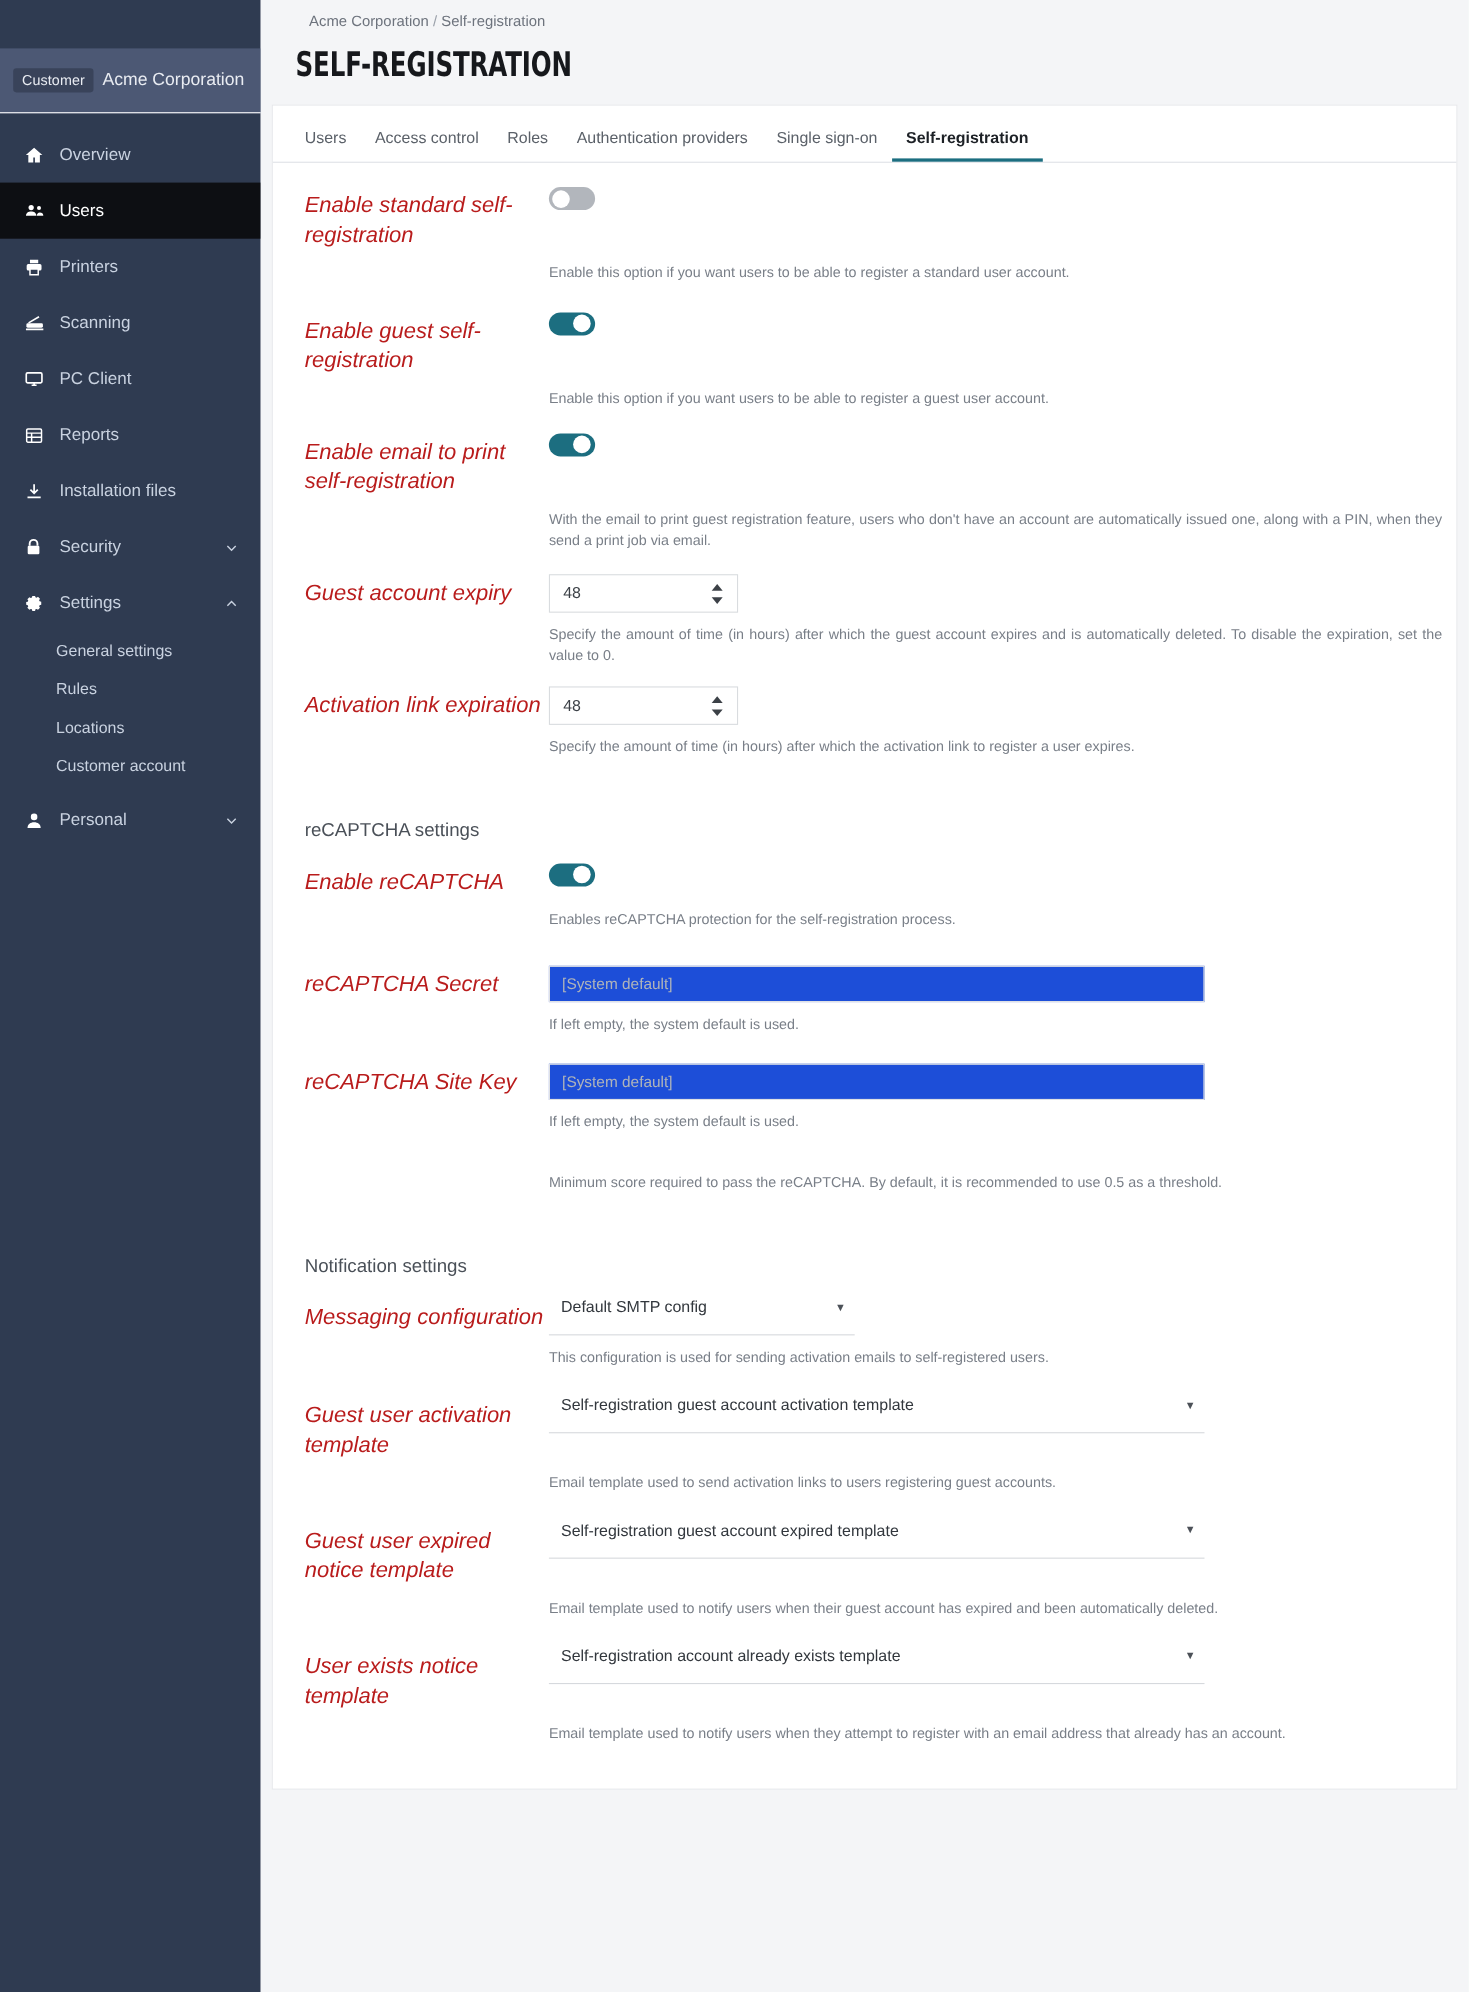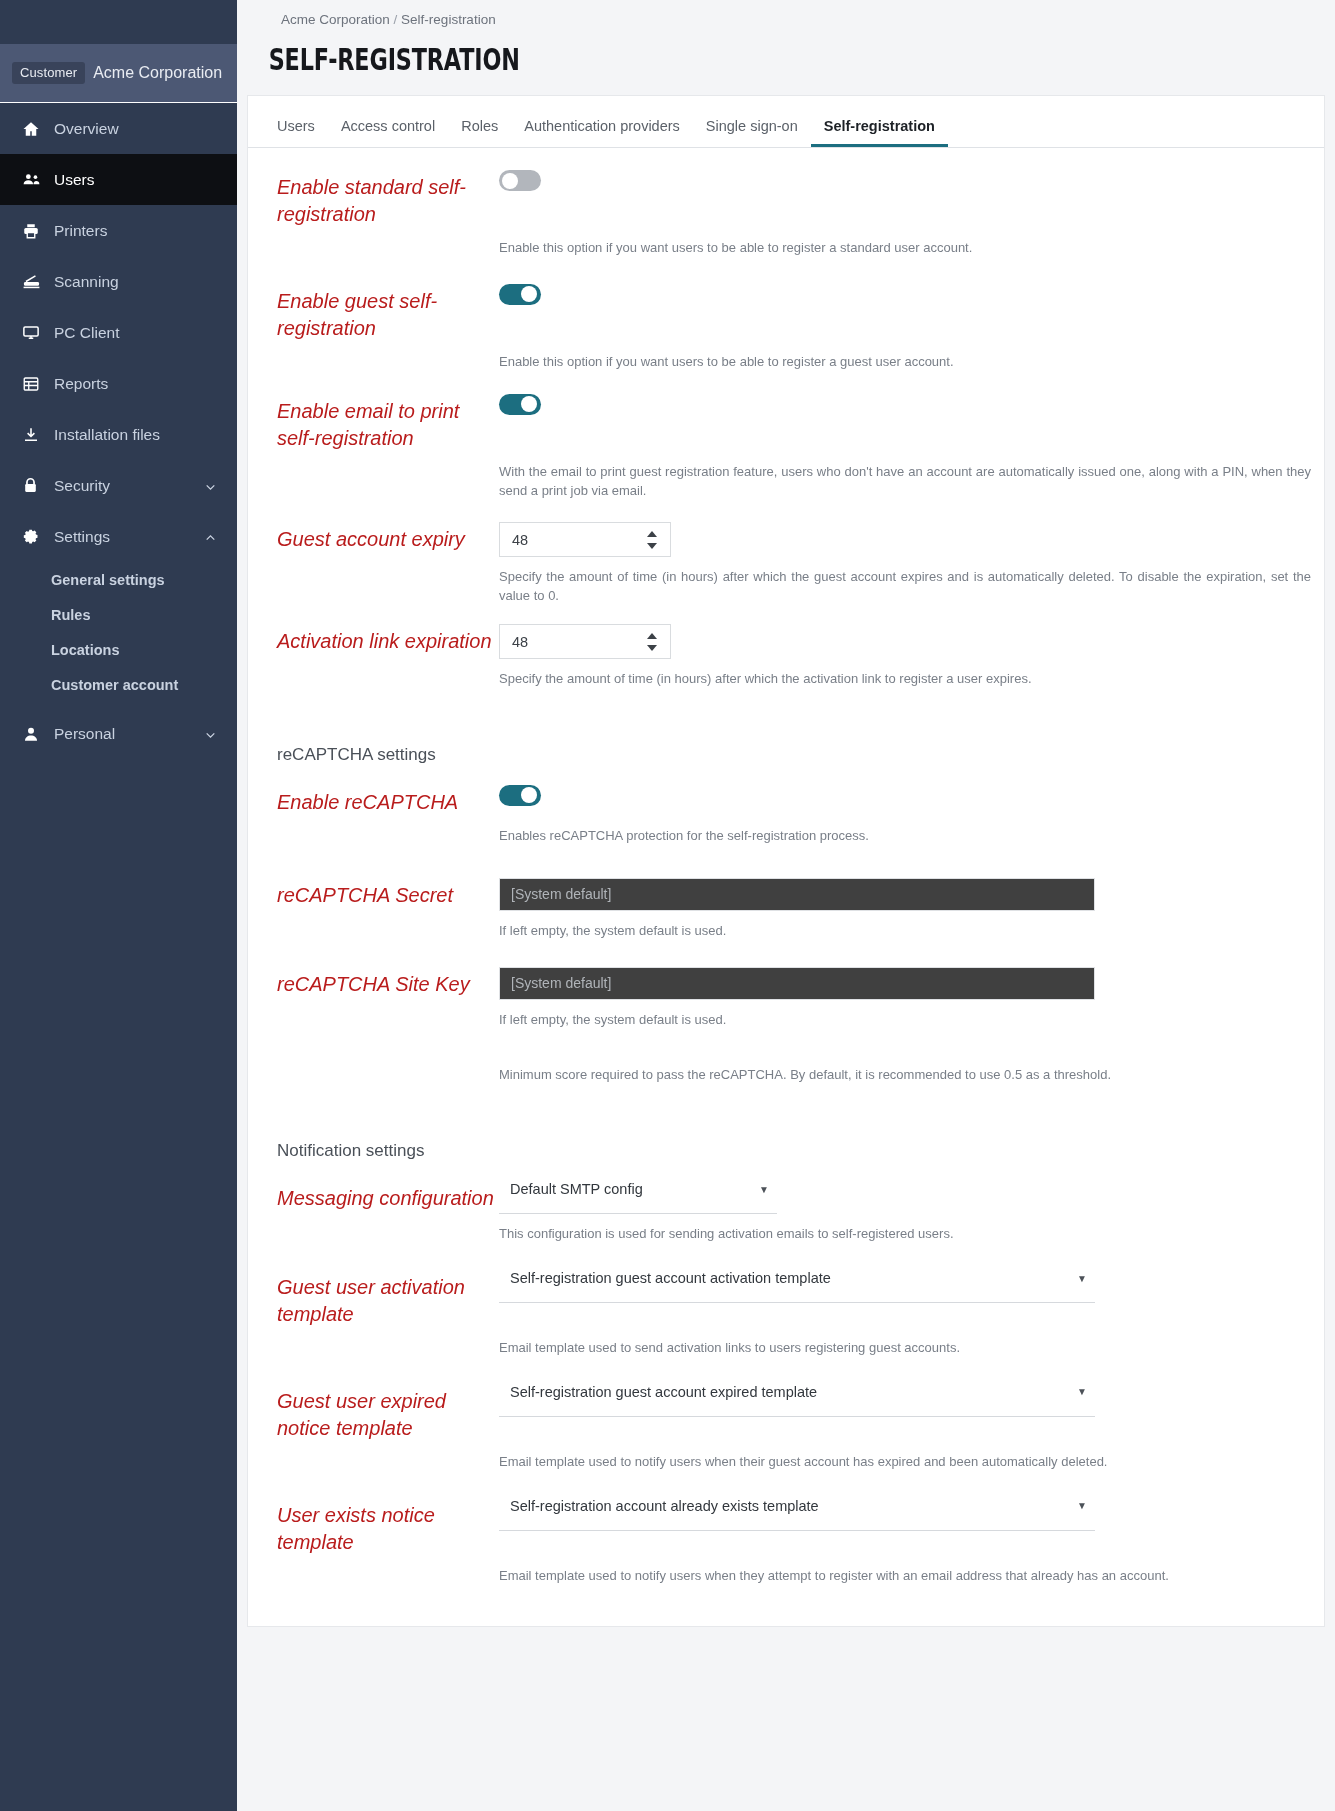--- a/index.html
+++ b/index.html
@@ -31,21 +31,21 @@
     font-size: 13px;
     padding: 3px 8px 4px;
     border-radius: 3px;
     letter-spacing: .1px;
   }
   .cust-name {
     margin-left: 8px;
     color: #e9ecf2;
     font-size: 16px;
   }
-  .nav { padding-top: 0; }
+  .nav { padding-top: 12px; }
   .nav-item {
     display: flex; align-items: center;
     height: 51px;
     padding-left: 22px;
     color: #c9d2e0;
     font-size: 15.5px;
     position: relative;
     cursor: pointer;
   }
   .nav-item.active { background: #0d0f13; color: #ffffff; }
@@ -63,21 +63,20 @@
     width: 13px; height: 13px;
     color: #c9d2e0;
   }
   .sub-item {
     display: flex; align-items: center;
     height: 35px;
     padding-left: 51px;
     font-size: 14.5px;
     color: #c9d2e0;
     cursor: pointer;
-    font-weight: bold;
   }
 
   
   .main {
     position: absolute; left: 237px; top: 0;
     width: 1098px;
     min-height: 1811px;
     background: #f4f5f7;
   }
   .crumb {
@@ -198,21 +197,21 @@
     border-right: 5px solid transparent;
     cursor: pointer;
   }
   .arr.up { border-bottom: 6px solid #3c4147; }
   .arr.dn { border-top: 6px solid #3c4147; }
 
   
   .tinput {
     width: 596px; height: 33px;
     border: 1px solid #dfe1e4;
-    background: #404040;
+    background: #1d4ed8;
     display: flex; align-items: center;
     padding-left: 11px;
     font-size: 14px;
     color: #b0b4b9;
     cursor: text;
   }
 
   
   .sect {
     font-size: 17px;

